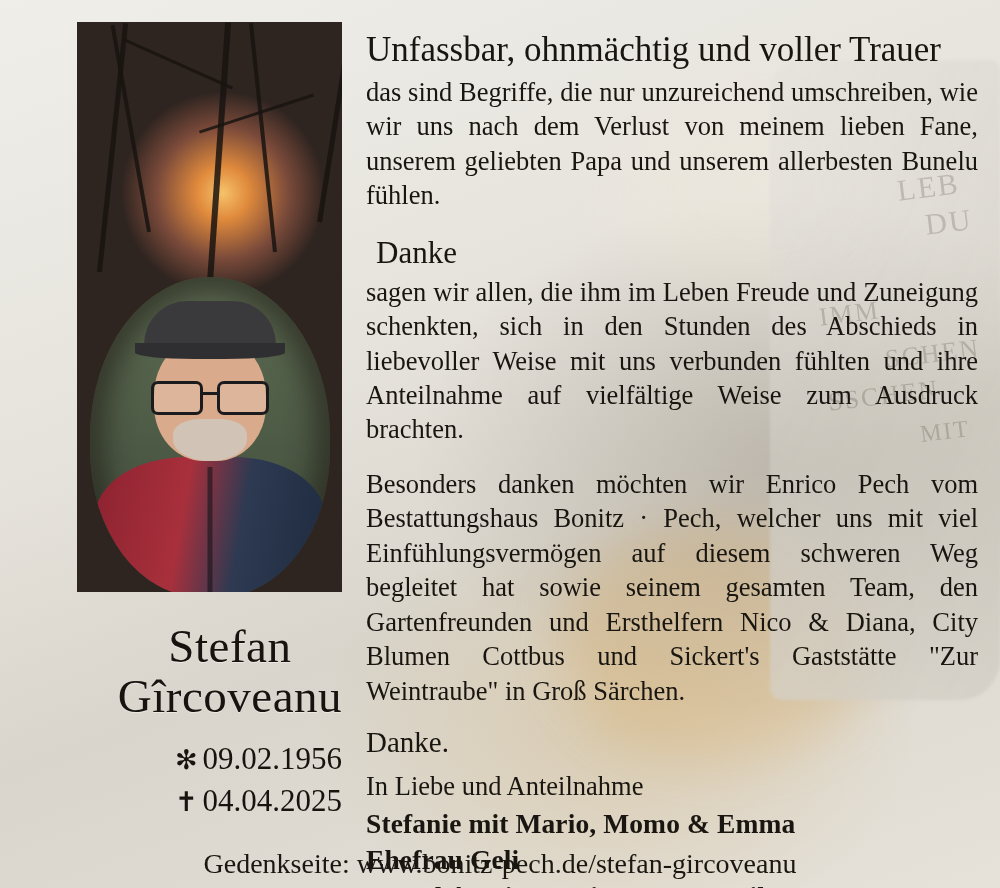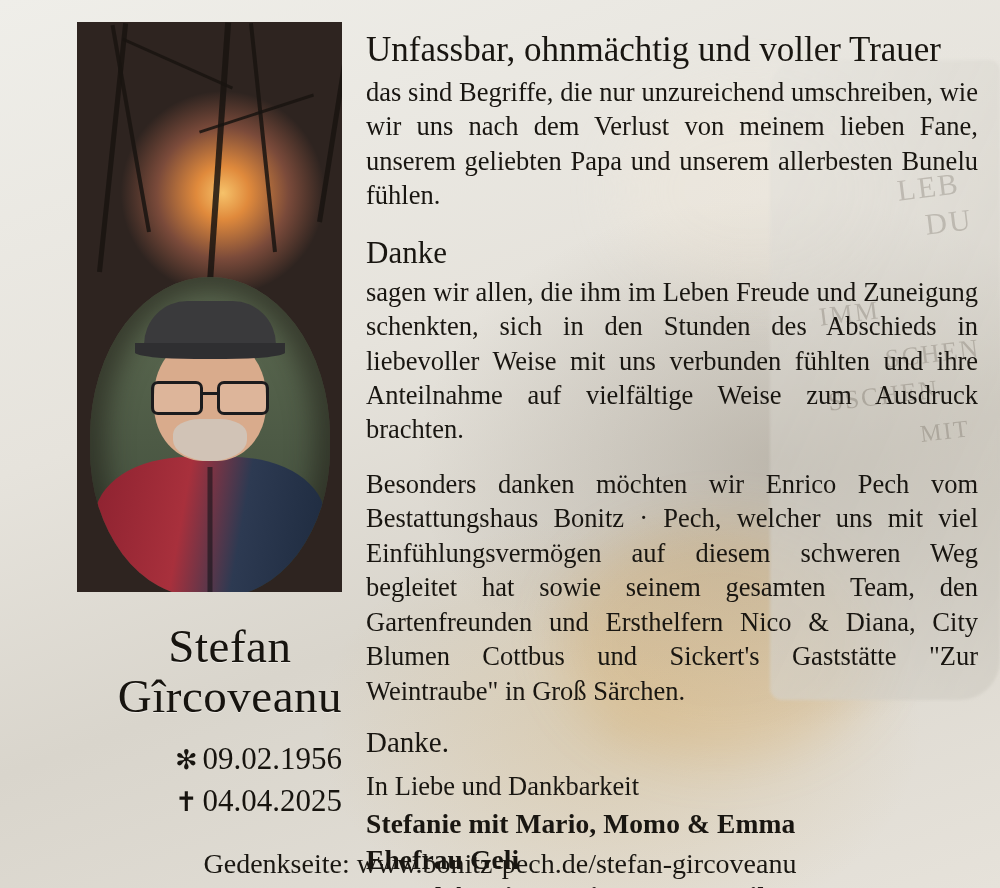--- a/index.html
+++ b/index.html
@@ -222,21 +222,21 @@
   }
   .para {
     font-size: 26.5px;
     line-height: 1.30;
     margin: 4px 0 0 0;
     text-align: justify;
     text-justify: inter-word;
   }
   .danke {
     font-size: 31px;
-    margin: 22px 0 4px 0;
+    margin: 22px 0 4px 10px;
   }
   .danke-2 {
     font-size: 29px;
     margin: 18px 0 0 0;
   }
   .inliebe {
     font-size: 26.5px;
     margin: 12px 0 0 0;
   }
   .family {
@@ -325,21 +325,21 @@
       <p class="lead">Unfassbar, ohnmächtig und voller Trauer</p>
       <p class="para">das sind Begriffe, die nur unzureichend umschreiben, wie wir uns nach dem Verlust von meinem lieben Fane, unserem geliebten Papa und unserem allerbesten Bunelu fühlen.</p>
 
       <p class="danke">Danke</p>
       <p class="para">sagen wir allen, die ihm im Leben Freude und Zuneigung schenkten, sich in den Stunden des Abschieds in liebevoller Weise mit uns verbunden fühlten und ihre Anteilnahme auf vielfältige Weise zum Ausdruck brachten.</p>
 
       <p class="para" style="margin-top:20px;">Besonders danken möchten wir Enrico Pech vom Bestattungshaus Bonitz · Pech, welcher uns mit viel Einfühlungsvermögen auf diesem schweren Weg begleitet hat sowie seinem gesamten Team, den Gartenfreunden und Ersthelfern Nico &amp; Diana, City Blumen Cottbus und Sickert's Gaststätte "Zur Weintraube" in Groß Särchen.</p>
 
       <p class="danke-2">Danke.</p>
 
-      <p class="inliebe">In Liebe und Dankbarkeit</p>
+      <p class="inliebe">In Liebe und Anteilnahme</p>
 
       <div class="family">
         <div>Stefanie mit Mario, Momo &amp; Emma</div>
         <div>Ehefrau Geli</div>
         <div>Dorothée mit Martin, Stana &amp; Til</div>
       </div>
     </div>
 
   </div>
 

